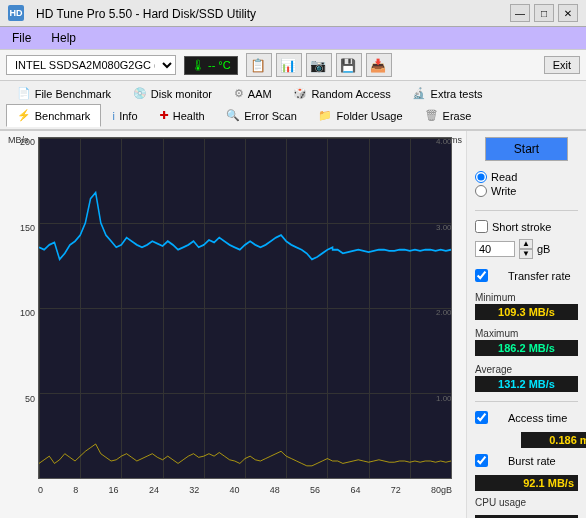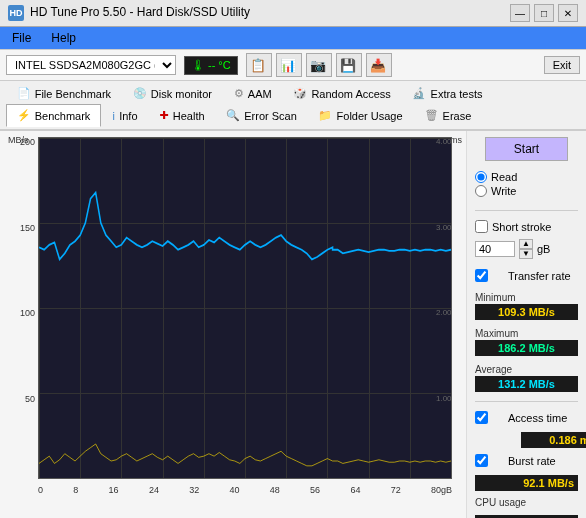--- a/index.html
+++ b/index.html
@@ -13,26 +13,26 @@
     }
     .title-bar {
       background: #e8e8e8;
       border-bottom: 1px solid #aaa;
       padding: 4px 8px;
       display: flex;
       align-items: center;
       justify-content: space-between;
       font-size: 12px;
     }
-    .title-bar-left { display: flex; align-items: flex-start; gap: 6px; }
+    .title-bar-left { display: flex; align-items: flex-end; gap: 12px; }
     .title-bar-icon { width: 16px; height: 16px; background: #4488cc; border-radius: 2px; font-size: 9px; display:flex; align-items:center; justify-content:center; color:white; font-weight:bold; }
     .title-bar-btns { display: flex; gap: 4px; }
     .title-bar-btn { width: 20px; height: 18px; background: #e0e0e0; border: 1px solid #aaa; cursor: pointer; display:flex; align-items:center; justify-content:center; font-size: 10px; }
     .menu-bar {
-      background: #3b82f6;
+      background: #c4b5fd;
       border-bottom: 1px solid #ccc;
       padding: 2px 8px;
       display: flex;
       gap: 12px;
     }
     .menu-item { padding: 2px 4px; cursor: pointer; font-size: 12px; }
     .toolbar-top {
       background: #f5f5f5;
       border-bottom: 1px solid #ccc;
       padding: 3px 6px;
@@ -182,21 +182,21 @@
       padding: 6px 8px;
       background: #f0f0f0;
       border-left: 1px solid #ddd;
       display: flex;
       flex-direction: column;
       gap: 6px;
       font-size: 11px;
       overflow-y: auto;
     }
     .start-btn {
-      background: #c4b5fd;
+      background: #3b82f6;
       border: 1px solid #aaa;
       padding: 4px 28px;
       cursor: pointer;
       font-size: 12px;
       align-self: center;
       margin-bottom: 4px;
     }
     .radio-group { display: flex; flex-direction: column; gap: 2px; margin-bottom: 4px; }
     .radio-item { display: flex; gap: 4px; }
     .radio-input { width: 12px; height: 12px; }

